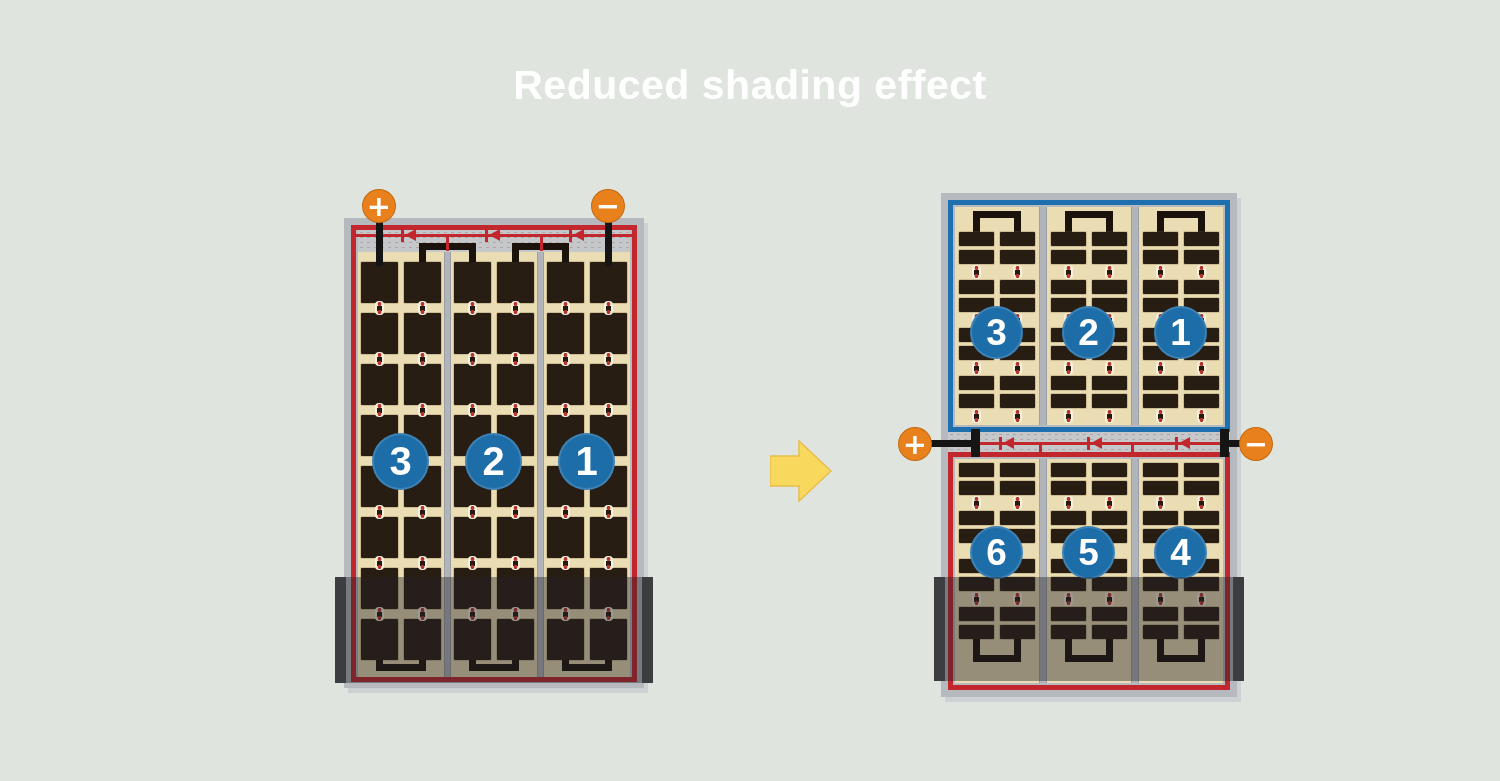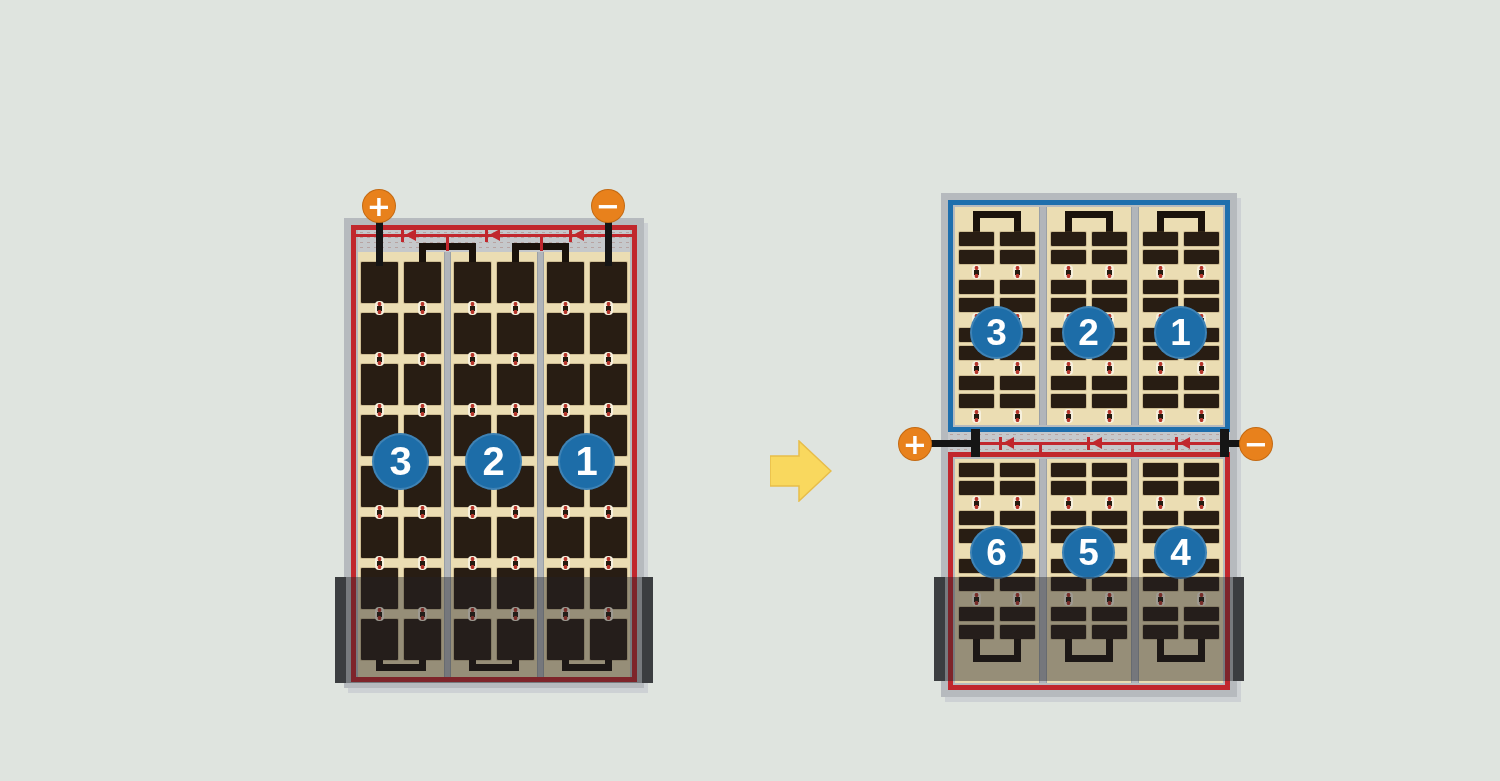--- a/index.html
+++ b/index.html
@@ -41,20 +41,21 @@
   .tick{background:var(--red-wire);}
   .shade{background:var(--shading);}
   .shadebar{background:var(--shade-bar);}
   .arrow polygon{fill:var(--arrow-fill);stroke:var(--arrow-stroke);stroke-width:1.5;}
 </style>
 </head>
 <body>
 
 <div class="canvas">
 
+  <div class="title">Reduced shading effect</div>
 
   <div class="layer">
     <div class="abs frame" style="left:344px;top:218px;width:300px;height:470px;"></div>
     <div class="abs wire-border" style="left:351px;top:225px;width:286px;height:457px;"></div>
     <div class="abs strip" style="left:358px;top:230px;width:272px;height:22px;"></div>
     <div class="abs cream" style="left:358px;top:252px;width:272px;height:425px;"></div>
     <div class="abs busbar" style="left:444px;top:252px;width:7px;height:425px;"></div>
     <div class="abs busbar" style="left:537px;top:252px;width:7px;height:425px;"></div>
     <div class="abs" id="grid-left" style="left:358px;top:252px;width:272px;height:425px;">
         <div class="abs cell" style="left: 3px; top: 10px; width: 37px; height: 41px;"></div>

